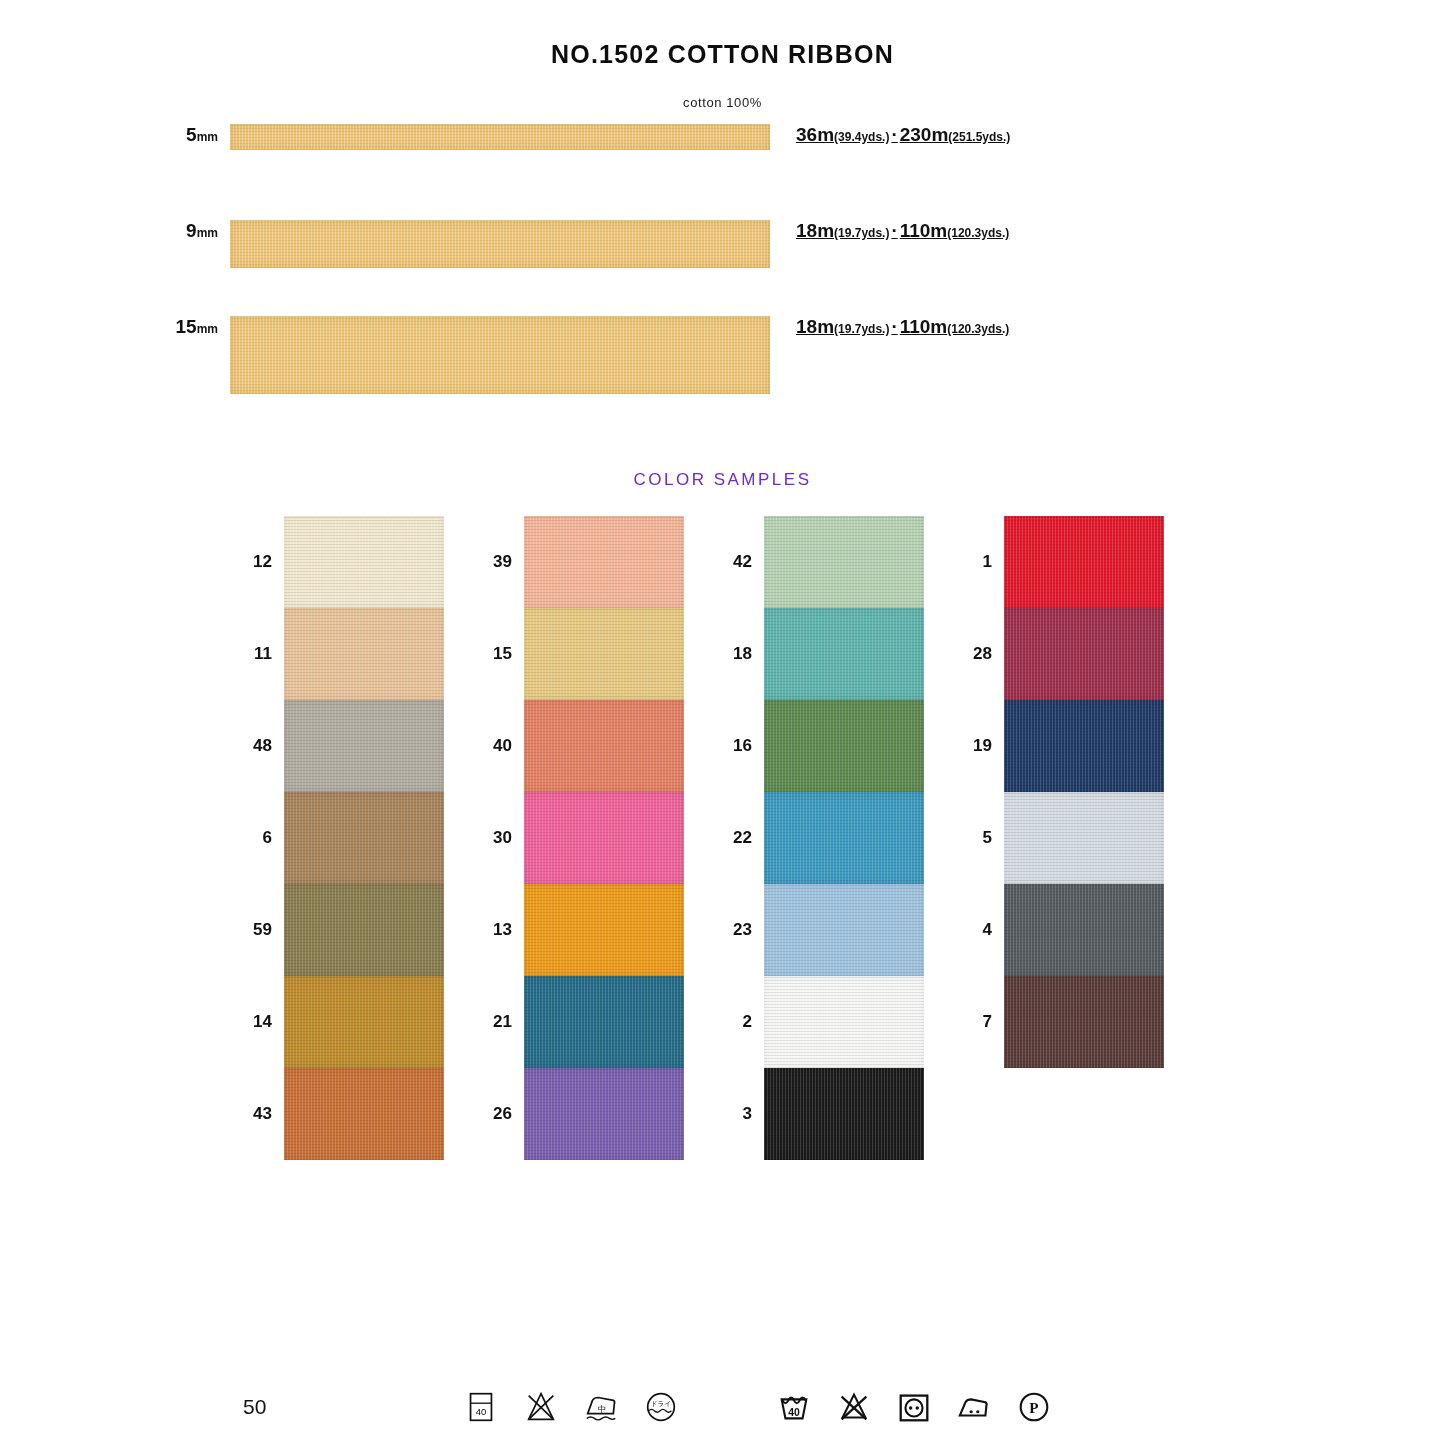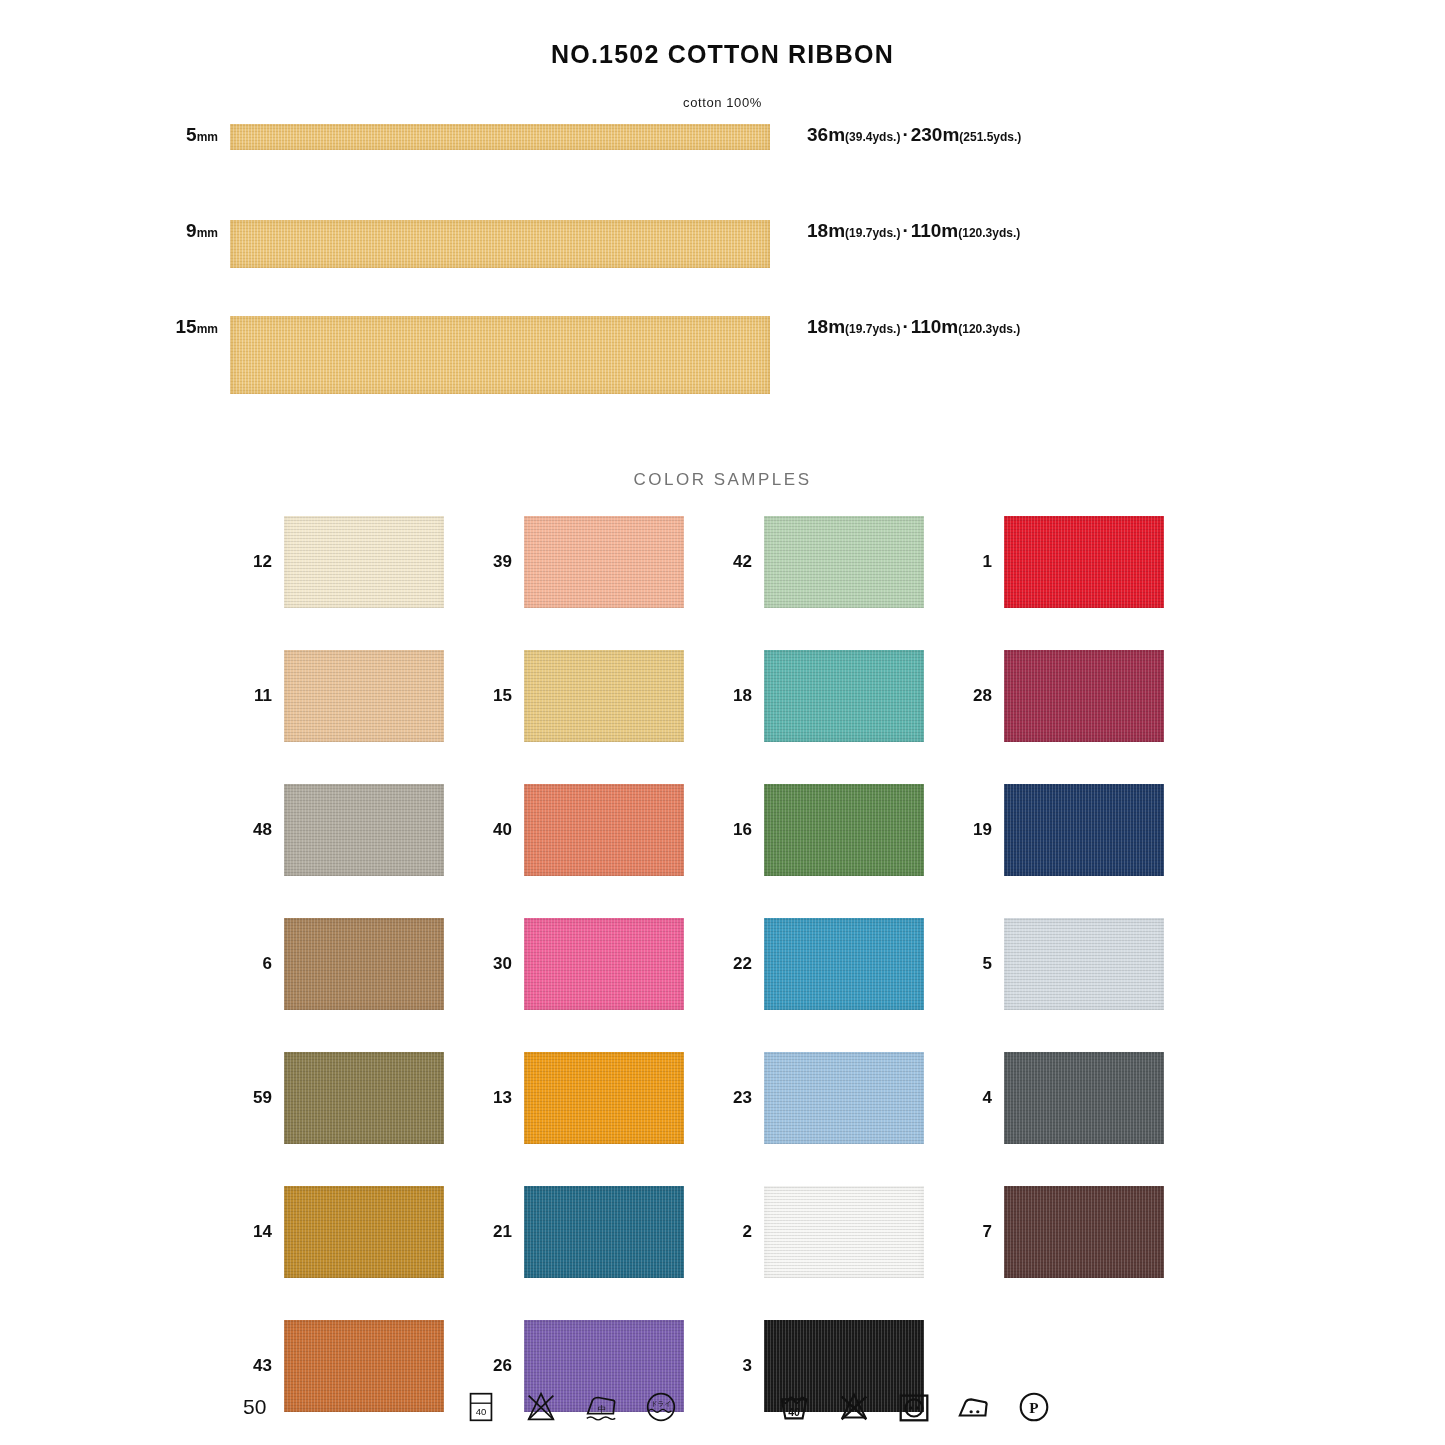--- a/index.html
+++ b/index.html
@@ -68,50 +68,50 @@
     background-image:
       repeating-linear-gradient(90deg, rgba(255,255,255,0.30) 0 1px, rgba(0,0,0,0.0) 1px 3px),
       repeating-linear-gradient(0deg, rgba(180,130,40,0.22) 0 1px, rgba(0,0,0,0.0) 1px 3px);
     box-shadow: inset 0 0 10px rgba(170,120,35,0.25);
   }
   .ribbon.w5  { height: 26px; }
   .ribbon.w9  { height: 48px; }
   .ribbon.w15 { height: 78px; }
 
   .length-spec {
-    padding-left: 37px;
+    padding-left: 26px;
     font-size: 19px;
     font-weight: bold;
     white-space: nowrap;
+    text-decoration: underline;
   }
   .length-spec .yds {
     font-size: 12px;
     font-weight: bold;
   }
   .length-spec .sep {
     font-weight: bold;
     padding: 0 2px;
   }
 
   
   .samples-heading {
     text-align: center;
     font-size: 17px;
     letter-spacing: 2.5px;
     margin-top: 34px;
     margin-bottom: 26px;
-    color: #737373;
+    color: #6d28d9;
   }
   .swatch-grid {
     width: 960px;
     margin: 0 auto;
     margin-left: 240px;
     display: grid;
     grid-template-columns: repeat(4, 240px);
-    row-gap: 42px;
   }
   .swatch-cell {
     display: flex;
     align-items: center;
   }
   .swatch-num {
     width: 44px;
     text-align: right;
     padding-right: 12px;
     font-size: 17px;

